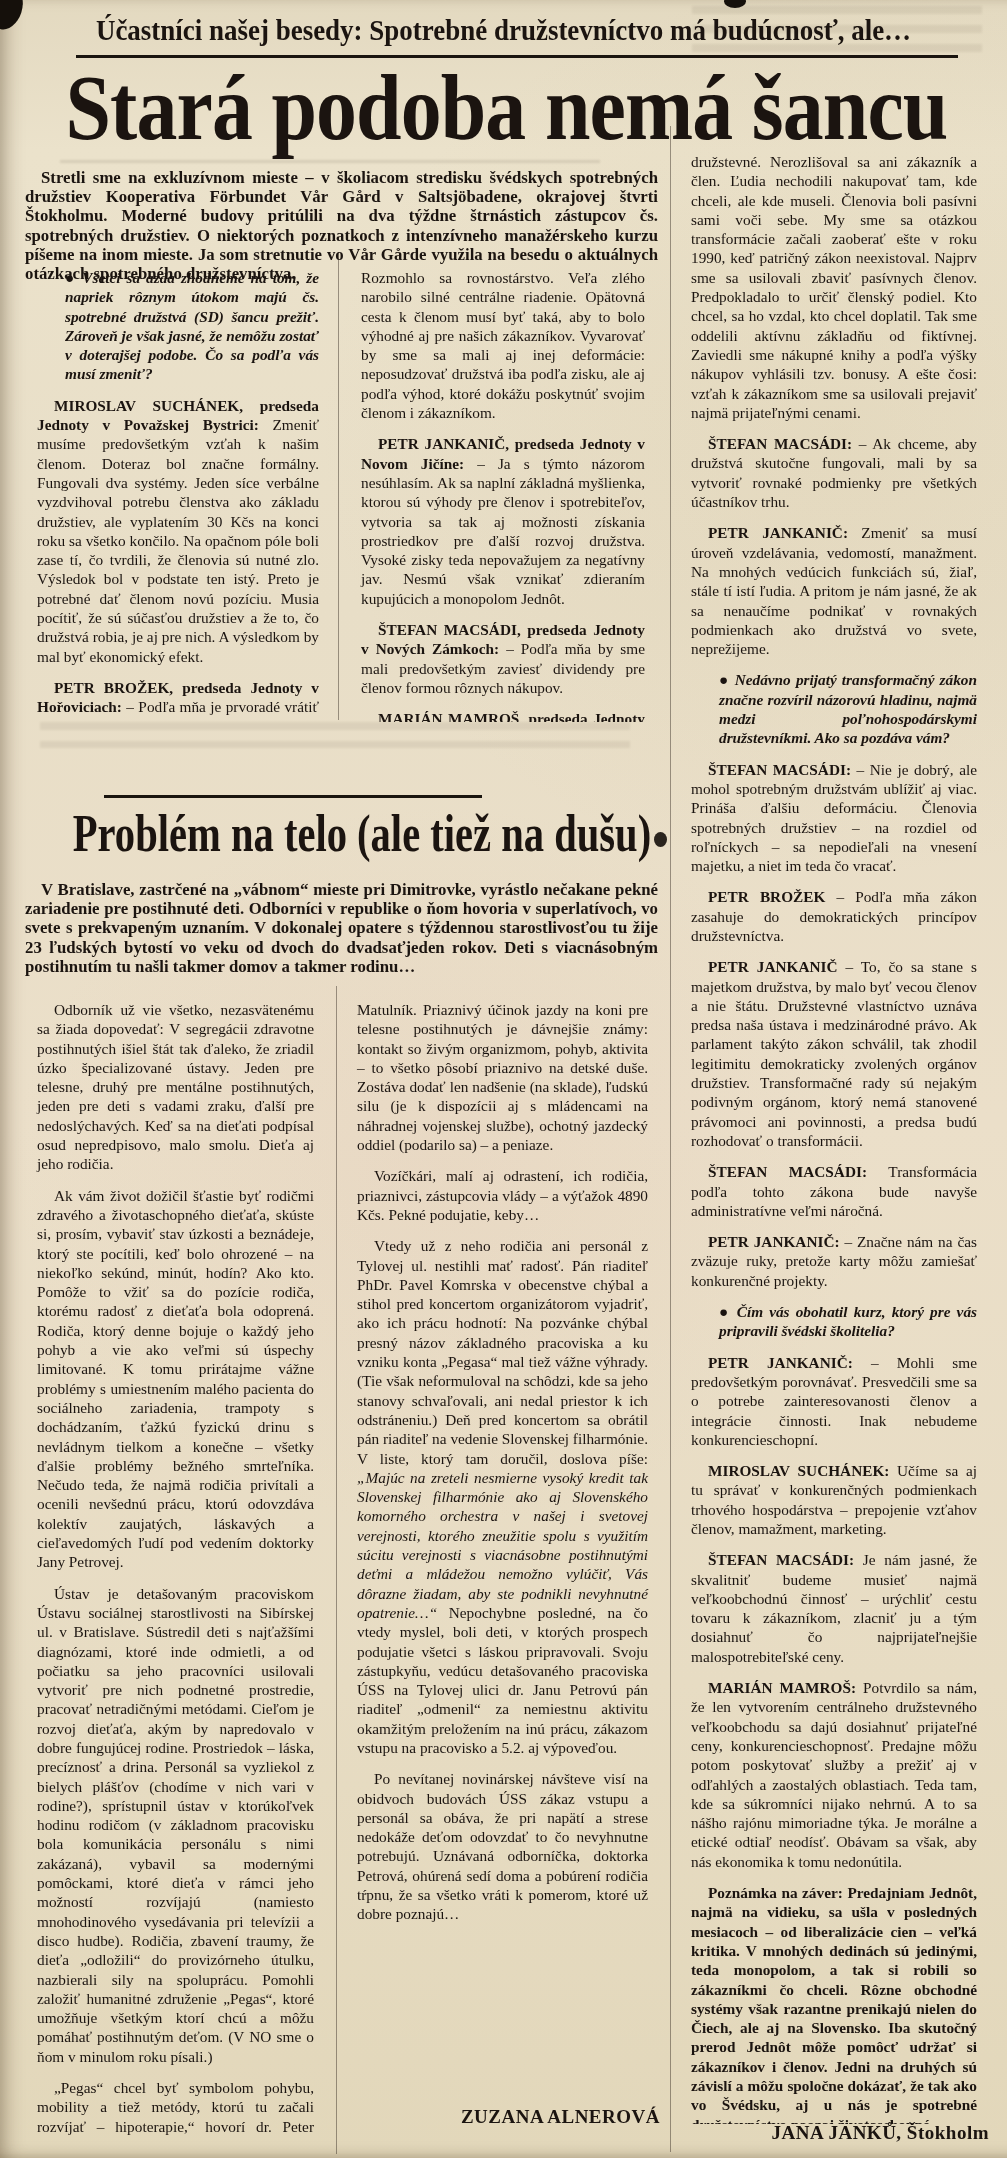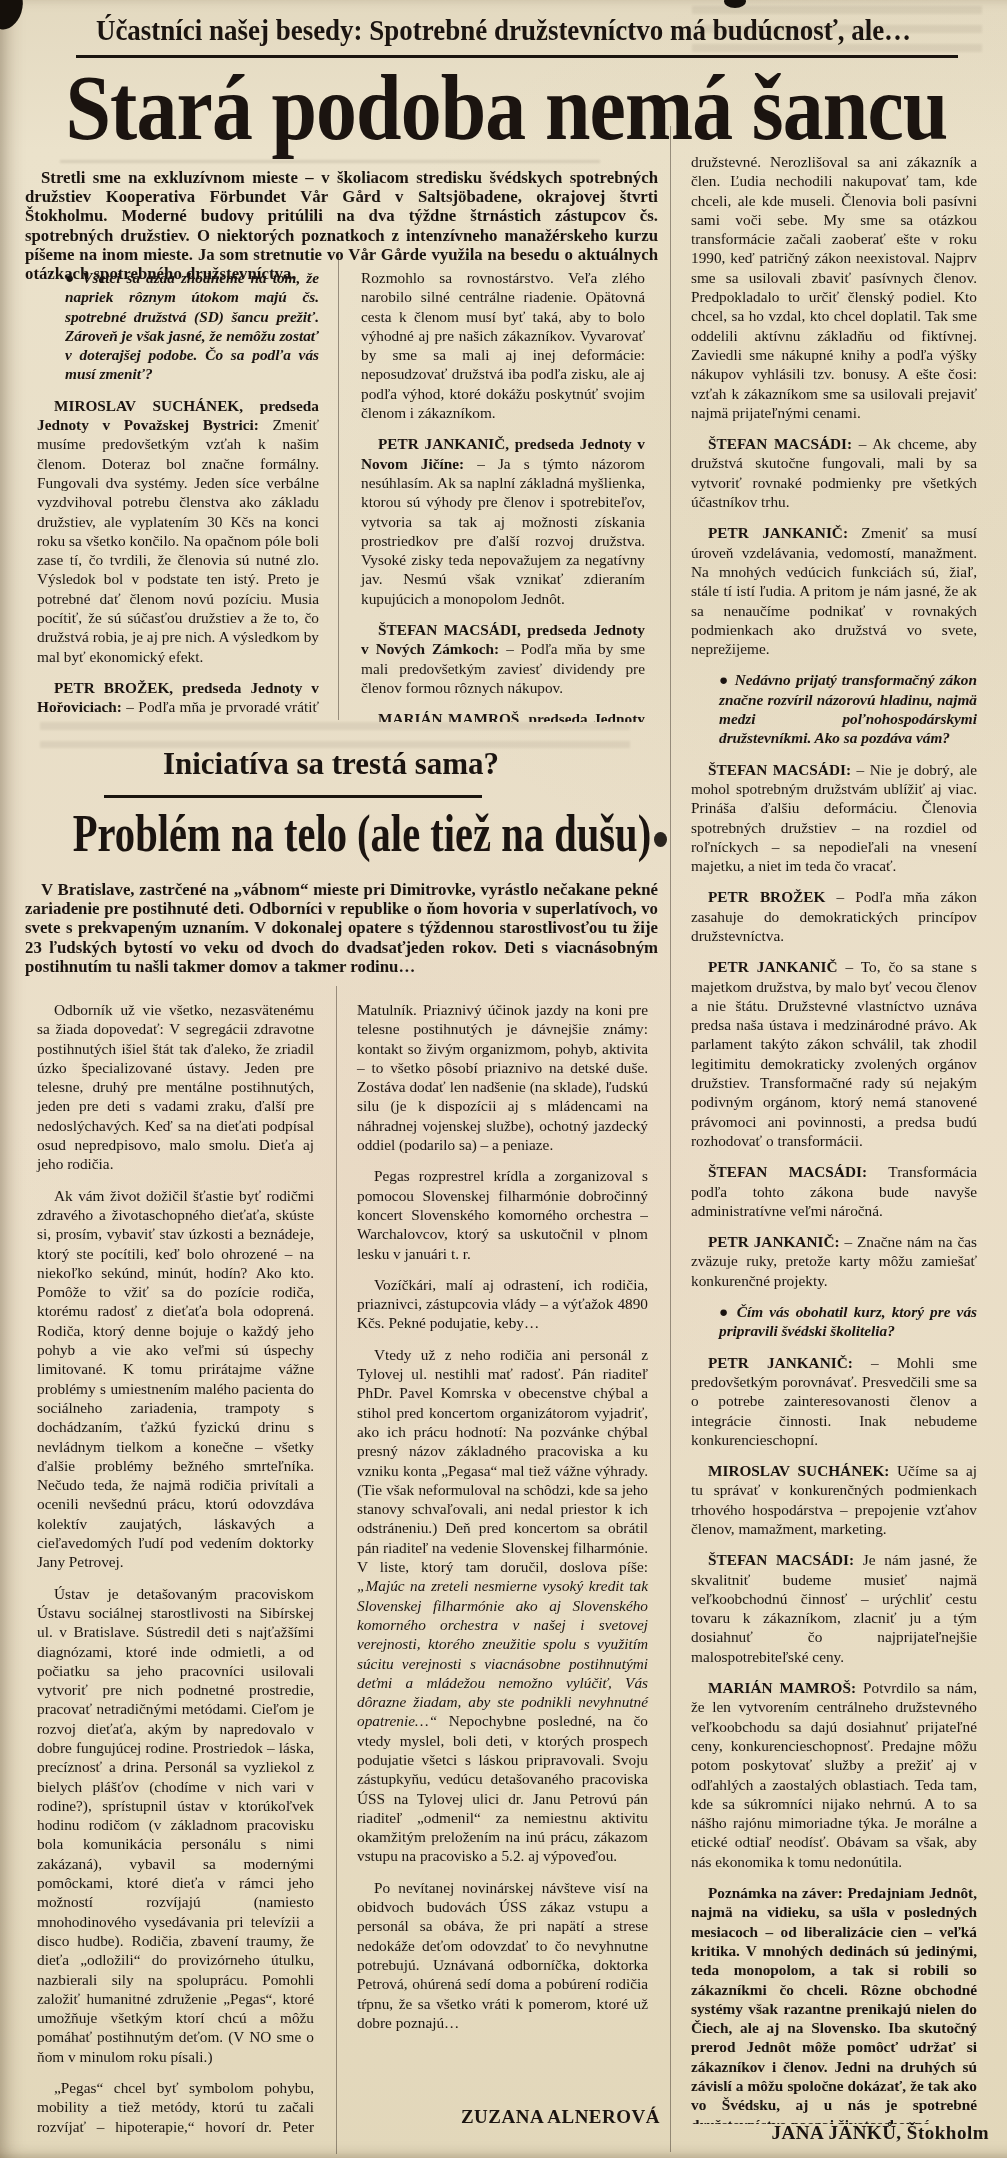--- a/index.html
+++ b/index.html
@@ -95,34 +95,32 @@
       <p><strong>PETR JANKANIČ:</strong> – Značne nám na čas zväzuje ruky, pretože karty môžu zamiešať konkurenčné projekty.</p>
       <p class="q">● Čím vás obohatil kurz, ktorý pre vás pripravili švédski školitelia?</p>
       <p><strong>PETR JANKANIČ:</strong> – Mohli sme predovšetkým porovnávať. Presvedčili sme sa o potrebe zainteresovanosti členov a integrácie činnosti. Inak nebudeme konkurencieschopní.</p>
       <p><strong>MIROSLAV SUCHÁNEK:</strong> Učíme sa aj tu správať v konkurenčných podmienkach trhového hospodárstva – prepojenie vzťahov členov, mamažment, marketing.</p>
       <p><strong>ŠTEFAN MACSÁDI:</strong> Je nám jasné, že skvalitniť budeme musieť najmä veľkoobchodnú činnosť – urýchliť cestu tovaru k zákazníkom, zlacniť ju a tým dosiahnuť čo najprijateľnejšie malospotrebiteľské ceny.</p>
       <p><strong>MARIÁN MAMROŠ:</strong> Potvrdilo sa nám, že len vytvorením centrálneho družstevného veľkoobchodu sa dajú dosiahnuť prijateľné ceny, konkurencieschopnosť. Predajne môžu potom poskytovať služby a prežiť aj v odľahlých a zaostalých oblastiach. Teda tam, kde sa súkromníci nijako nehrnú. A to sa nášho rajónu mimoriadne týka. Je morálne a etické odtiaľ neodísť. Obávam sa však, aby nás ekonomika k tomu nedonútila.</p>
       <p class="bold"><strong>Poznámka na záver:</strong> Predajniam Jednôt, najmä na vidieku, sa ušla v posledných mesiacoch – od liberalizácie cien – veľká kritika. V mnohých dedinách sú jedinými, teda monopolom, a tak si robili so zákazníkmi čo chceli. Rôzne obchodné systémy však razantne prenikajú nielen do Čiech, ale aj na Slovensko. Iba skutočný prerod Jednôt môže pomôcť udržať si zákazníkov i členov. Jedni na druhých sú závislí a môžu spoločne dokázať, že tak ako vo Švédsku, aj u nás je spotrebné družstevníctvo naozaj životaschopné.</p>
     </div>
   <div class="abs byline b1">JANA JANKŮ, Štokholm</div>
 
-  <div class="abs kicker2">Iniciatíva sa trestá sama?</div>
   <div class="abs rule2"></div>
   <h2 class="abs headline2" style="margin:0;">Problém na telo (ale tiež na dušu)</h2>
   <p class="abs lead lead2" style="margin:0;">V Bratislave, zastrčené na „vábnom“ mieste pri Dimitrovke, vyrástlo nečakane pekné zariadenie pre postihnuté deti. Odborníci v republike o ňom hovoria v superlatívoch, vo svete s prekvapeným uznaním. V dokonalej opatere s týždennou starostlivosťou tu žije 23 ľudských bytostí vo veku od dvoch do dvadsaťjeden rokov. Deti s viacnásobným postihnutím tu našli takmer domov a takmer rodinu…</p>
 
   <div class="abs col a2c1">
       <p>Odborník už vie všetko, nezasvätenému sa žiada dopovedať: V segregácii zdravotne postihnutých išiel štát tak ďaleko, že zriadil úzko špecializované ústavy. Jeden pre telesne, druhý pre mentálne postihnutých, jeden pre deti s vadami zraku, ďalší pre nedoslýchavých. Keď sa na dieťati podpísal osud nepredpisovo, malo smolu. Dieťa aj jeho rodičia.</p>
       <p>Ak vám život dožičil šťastie byť rodičmi zdravého a životaschopného dieťaťa, skúste si, prosím, vybaviť stav úzkosti a beznádeje, ktorý ste pocítili, keď bolo ohrozené – na niekoľko sekúnd, minút, hodín? Ako kto. Pomôže to vžiť sa do pozície rodiča, ktorému radosť z dieťaťa bola odoprená. Rodiča, ktorý denne bojuje o každý jeho pohyb a vie ako veľmi sú úspechy limitované. K tomu prirátajme vážne problémy s umiestnením malého pacienta do sociálneho zariadenia, trampoty s dochádzaním, ťažkú fyzickú drinu s nevládnym tielkom a konečne – všetky ďalšie problémy bežného smrteľníka. Nečudo teda, že najmä rodičia privítali a ocenili nevšednú prácu, ktorú odovzdáva kolektív zaujatých, láskavých a cieľavedomých ľudí pod vedením doktorky Jany Petrovej.</p>
       <p>Ústav je detašovaným pracoviskom Ústavu sociálnej starostlivosti na Sibírskej ul. v Bratislave. Sústredil deti s najťažšími diagnózami, ktoré inde odmietli, a od počiatku sa jeho pracovníci usilovali vytvoriť pre nich podnetné prostredie, pracovať netradičnými metódami. Cieľom je rozvoj dieťaťa, akým by napredovalo v dobre fungujúcej rodine. Prostriedok – láska, precíznosť a drina. Personál sa vyzliekol z bielych plášťov (chodíme v nich vari v rodine?), sprístupnil ústav v ktorúkoľvek hodinu rodičom (v základnom pracovisku bola komunikácia personálu s nimi zakázaná), vybavil sa modernými pomôckami, ktoré dieťa v rámci jeho možností rozvíjajú (namiesto mnohodinového vysedávania pri televízii a disco hudbe). Rodičia, zbavení traumy, že dieťa „odložili“ do provizórneho útulku, nazbierali sily na spoluprácu. Pomohli založiť humanitné združenie „Pegas“, ktoré umožňuje všetkým ktorí chcú a môžu pomáhať postihnutým deťom. (V NO sme o ňom v minulom roku písali.)</p>
       <p class="cont">„Pegas“ chcel byť symbolom pohybu, mobility a tiež metódy, ktorú tu začali rozvíjať – hipoterapie,“ hovorí dr. Peter</p>
     </div>
   <div class="abs col a2c2">
       <p class="nofirst">Matulník. Priaznivý účinok jazdy na koni pre telesne postihnutých je dávnejšie známy: kontakt so živým organizmom, pohyb, aktivita – to všetko pôsobí priaznivo na detské duše. Zostáva dodať len nadšenie (na sklade), ľudskú silu (je k dispozícii aj s mládencami na náhradnej vojenskej službe), ochotný jazdecký oddiel (podarilo sa) – a peniaze.</p>
-      <p>Pegas rozprestrel krídla a zorganizoval s pomocou Slovenskej filharmónie dobročinný koncert Slovenského komorného orchestra – Warchalovcov, ktorý sa uskutočnil v plnom lesku v januári t. r.</p>
       <p>Vozíčkári, malí aj odrastení, ich rodičia, priaznivci, zástupcovia vlády – a výťažok 4890 Kčs. Pekné podujatie, keby…</p>
       <p>Vtedy už z neho rodičia ani personál z Tylovej ul. nestihli mať radosť. Pán riaditeľ PhDr. Pavel Komrska v obecenstve chýbal a stihol pred koncertom organizátorom vyjadriť, ako ich prácu hodnotí: Na pozvánke chýbal presný názov základného pracoviska a ku vzniku konta „Pegasa“ mal tiež vážne výhrady. (Tie však neformuloval na schôdzi, kde sa jeho stanovy schvaľovali, ani nedal priestor k ich odstráneniu.) Deň pred koncertom sa obrátil pán riaditeľ na vedenie Slovenskej filharmónie. V liste, ktorý tam doručil, doslova píše: <em>„Majúc na zreteli nesmierne vysoký kredit tak Slovenskej filharmónie ako aj Slovenského komorného orchestra v našej i svetovej verejnosti, ktorého zneužitie spolu s využitím súcitu verejnosti s viacnásobne postihnutými deťmi a mládežou nemožno vylúčiť, Vás dôrazne žiadam, aby ste podnikli nevyhnutné opatrenie…“</em> Nepochybne posledné, na čo vtedy myslel, boli deti, v ktorých prospech podujatie všetci s láskou pripravovali. Svoju zástupkyňu, vedúcu detašovaného pracoviska ÚSS na Tylovej ulici dr. Janu Petrovú pán riaditeľ „odmenil“ za nemiestnu aktivitu okamžitým preložením na inú prácu, zákazom vstupu na pracovisko a 5.2. aj výpoveďou.</p>
       <p>Po nevítanej novinárskej návšteve visí na obidvoch budovách ÚSS zákaz vstupu a personál sa obáva, že pri napätí a strese nedokáže deťom odovzdať to čo nevyhnutne potrebujú. Uznávaná odborníčka, doktorka Petrová, ohúrená sedí doma a pobúrení rodičia tŕpnu, že sa všetko vráti k pomerom, ktoré už dobre poznajú…</p>
     </div>
   <div class="abs byline b2">ZUZANA ALNEROVÁ</div>
 
   <div class="abs vr vr1"></div>
   <div class="abs vr vr2"></div>
   <div class="abs vr vr3"></div>
 

